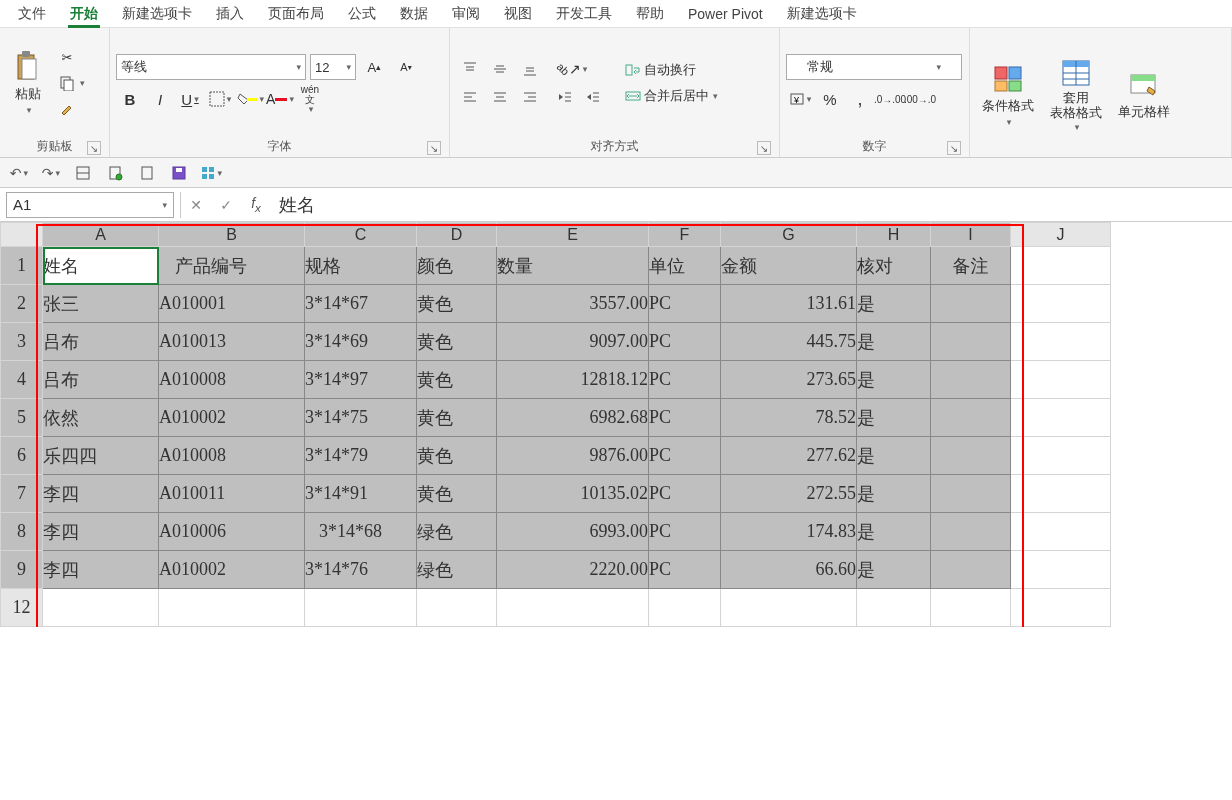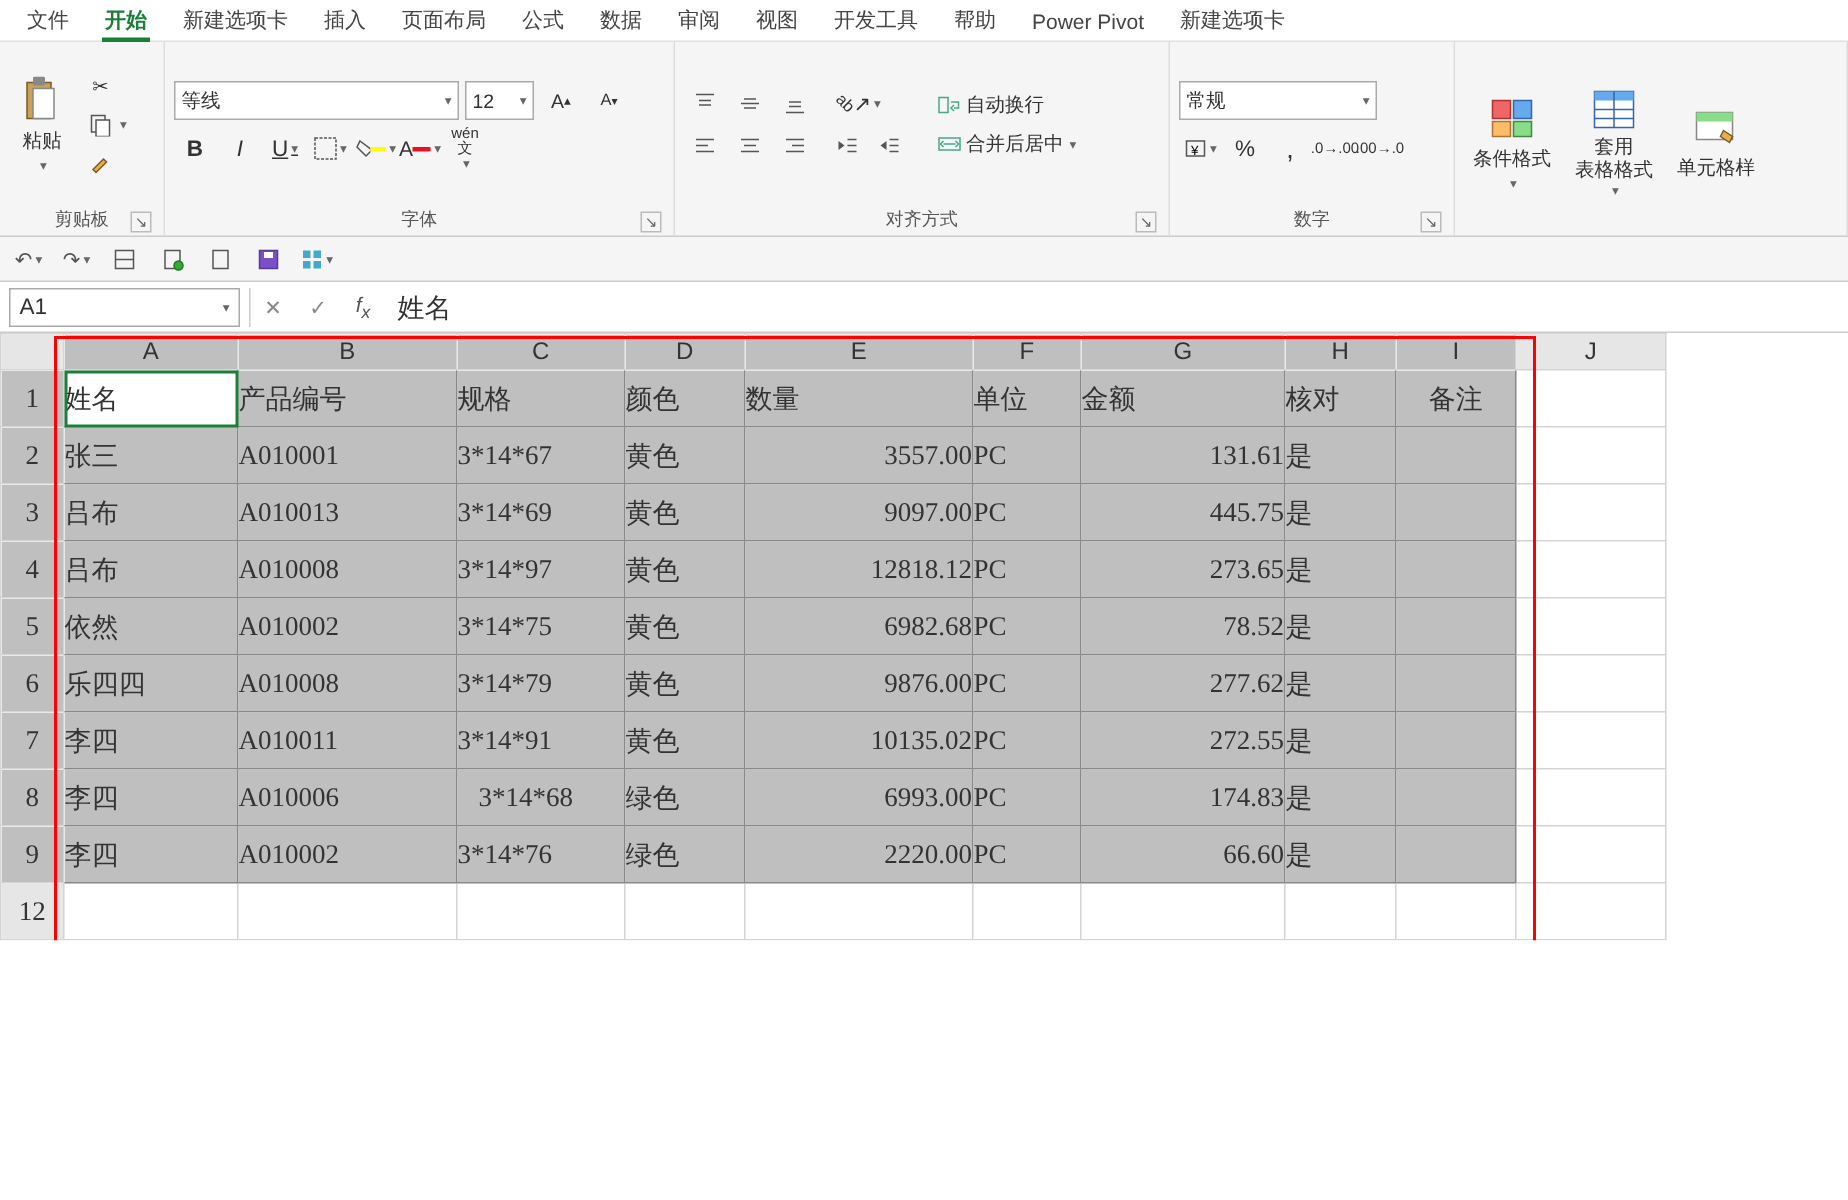--- a/index.html
+++ b/index.html
@@ -32,29 +32,29 @@
 .font-row2 { display: flex; gap: 2px; align-items: center; }
 .fmt-btn { width: 28px; height: 26px; display: flex; align-items: center; justify-content: center; cursor: pointer; font-size: 15px; }
 .fmt-btn.b { font-weight: bold; }
 .fmt-btn.i { font-style: italic; }
 .fmt-btn.u { text-decoration: underline; }
 .color-strip { width: 16px; height: 3px; display: block; }
 
 .align-grid { display: grid; grid-template-columns: repeat(3, 28px); grid-template-rows: repeat(2, 26px); gap: 2px; }
 .align-btn { display: flex; align-items: center; justify-content: center; cursor: pointer; }
 
-.num-fmt { width: 132px; height: 26px; border: 1px solid #aaa; background: #fff; padding: 0 4px; font-size: 13px; display: flex; align-items: center; justify-content: space-between; margin-bottom: 6px; }
+.num-fmt { width: 176px; height: 26px; border: 1px solid #aaa; background: #fff; padding: 0 20px; font-size: 13px; display: flex; align-items: center; justify-content: space-between; margin-bottom: 6px; }
 
 
 .qat { display: flex; align-items: center; gap: 10px; padding: 4px 8px; background: #f5f5f5; border-bottom: 1px solid #ccc; height: 30px; }
 .qat-btn { width: 22px; height: 22px; display: flex; align-items: center; justify-content: center; cursor: pointer; color: #555; }
 
 
 .fbar { display: flex; align-items: center; border-bottom: 1px solid #ccc; height: 34px; background: #fff; }
-.namebox { width: 154px; height: 26px; border: 1px solid #aaa; margin: 0 6px; display: flex; align-items: center; justify-content: space-between; padding: 0 6px; font-size: 15px; }
+.namebox { width: 168px; height: 26px; border: 1px solid #aaa; margin: 0 6px; display: flex; align-items: center; justify-content: space-between; padding: 0 6px; font-size: 15px; }
 .fbar-sep { width: 1px; height: 26px; background: #ccc; }
 .fbar-btn { width: 30px; height: 26px; display: flex; align-items: center; justify-content: center; color: #888; cursor: pointer; }
 .fx { font-style: italic; color: #555; font-size: 14px; }
 .formula-input { flex: 1; height: 26px; padding: 0 8px; font-size: 18px; display: flex; align-items: center; }
 
 
 .grid-wrap { position: relative; overflow: hidden; }
 .sheet { border-collapse: collapse; table-layout: fixed; }
 .sheet th, .sheet td { border: 1px solid #d4d4d4; font-size: 18px; font-family: "SimSun", serif; height: 38px; padding: 0; overflow: hidden; white-space: nowrap; }
 .sheet thead th { background: #e6e6e6; font-weight: normal; text-align: center; font-family: sans-serif; font-size: 16px; color: #333; height: 24px; }
@@ -412,21 +412,21 @@
           <th class="sel" style="width: 136px;">G</th>
           <th class="sel" style="width: 74px;">H</th>
           <th class="sel" style="width: 80px;">I</th>
           <th style="width: 100px;">J</th>
         </tr>
       </thead>
       <tbody>
         <tr>
           <td class="rowhdr sel">1</td>
           <td class="data-cell txt active" style="border-color: rgb(136, 136, 136);">姓名</td>
-          <td class="data-cell txt sel" style="border-color: rgb(136, 136, 136);">产品编号</td>
+          <td class="data-cell txt sel" style="border-color: rgb(136, 136, 136); padding-left: 16px;">产品编号</td>
           <td class="data-cell txt sel" style="border-color: rgb(136, 136, 136);">规格</td>
           <td class="data-cell txt sel" style="border-color: rgb(136, 136, 136);">颜色</td>
           <td class="data-cell txt sel" style="border-color: rgb(136, 136, 136);">数量</td>
           <td class="data-cell txt sel" style="border-color: rgb(136, 136, 136);">单位</td>
           <td class="data-cell txt sel" style="border-color: rgb(136, 136, 136);">金额</td>
           <td class="data-cell txt sel" style="border-color: rgb(136, 136, 136);">核对</td>
           <td class="data-cell txt sel" style="border-color: rgb(136, 136, 136); text-align: center;">备注</td>
           <td class="data-cell"></td>
         </tr>
         <tr>

